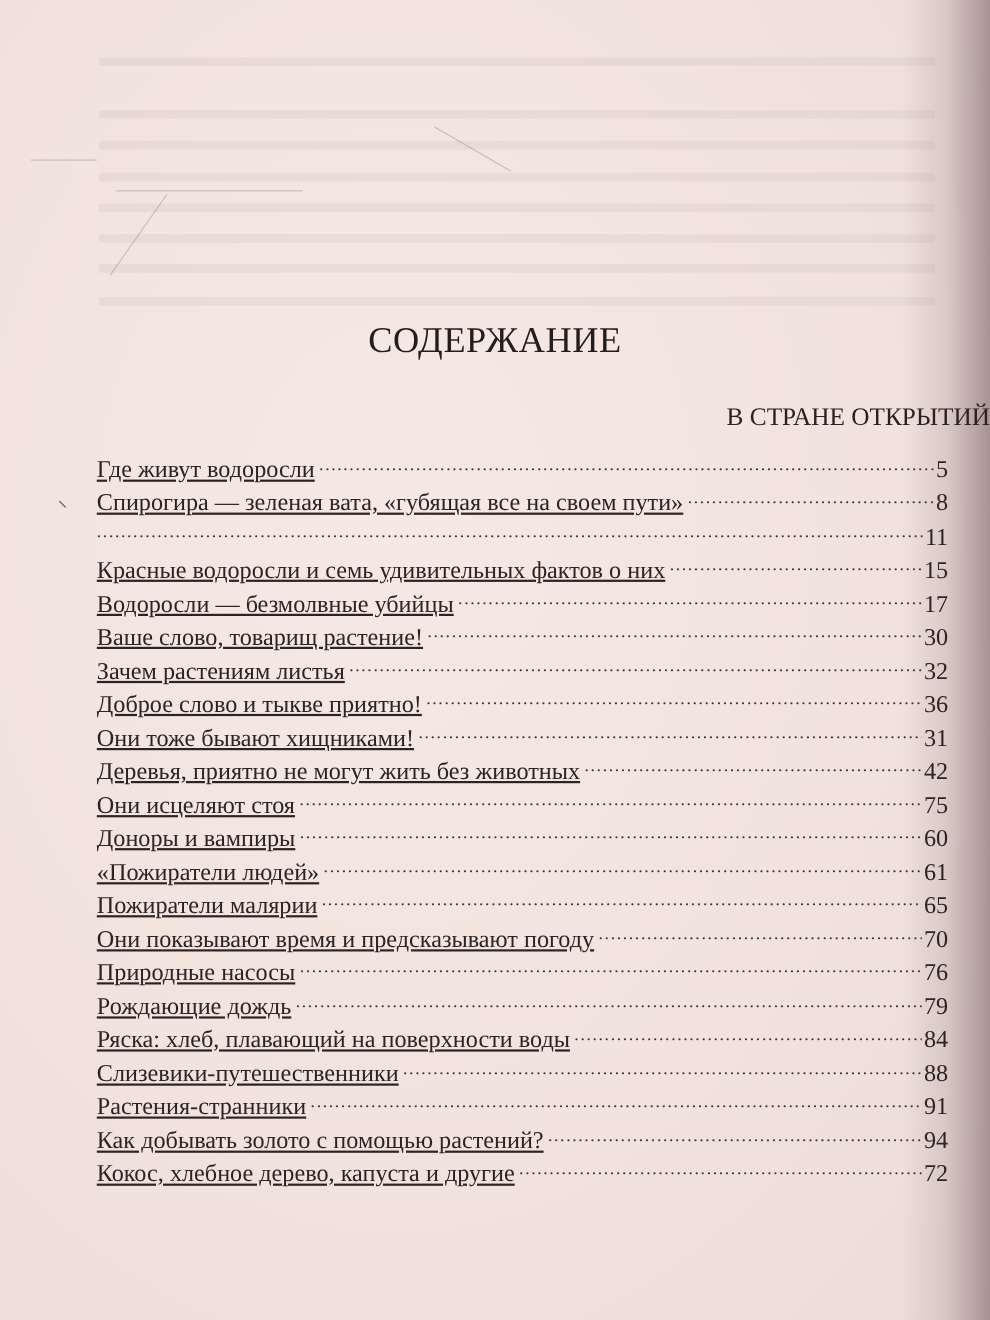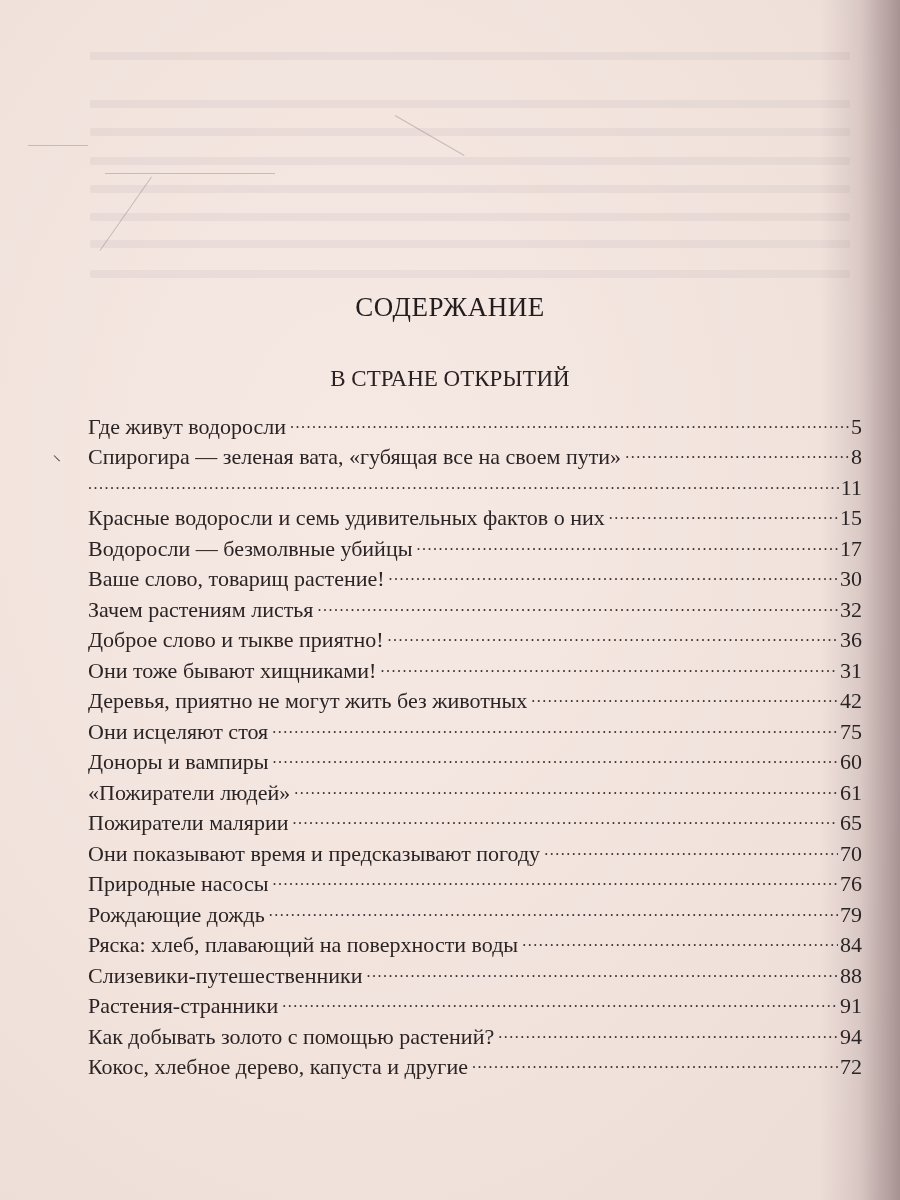--- a/index.html
+++ b/index.html
@@ -35,31 +35,31 @@
       position: absolute;
       height: 1px;
       background: rgba(120,110,110,0.35);
       transform-origin: left center;
     }
     .toc-title {
       position: absolute;
       left: 0; width: 900px;
       top: 292px;
       text-align: center;
-      font-size: 27px;
+      font-size: 33px;
       letter-spacing: 0.5px;
       color: #231d1d;
       margin: 0;
       font-weight: normal;
     }
     .section-title {
       position: absolute;
       left: 0; width: 900px;
       top: 366px;
-      text-align: center;
+      text-align: right;
       font-size: 23px;
       color: #2a2222;
       margin: 0;
       font-weight: normal;
     }
     .toc-list {
       position: absolute;
       left: 88px;
       top: 403px;
       width: 774px;
@@ -72,20 +72,21 @@
       align-items: baseline;
       height: 30.5px;
       font-size: 22px;
       line-height: 30.5px;
       color: #2b2424;
       white-space: nowrap;
     }
     .toc-label {
       flex: 0 0 auto;
       padding-right: 4px;
+      text-decoration: underline;
     }
     .toc-dots {
       flex: 1 1 auto;
       overflow: hidden;
       height: 30.5px;
       position: relative;
     }
     .toc-dots::before {
       content: "................................................................................................................................................................................................................";
       position: absolute;

